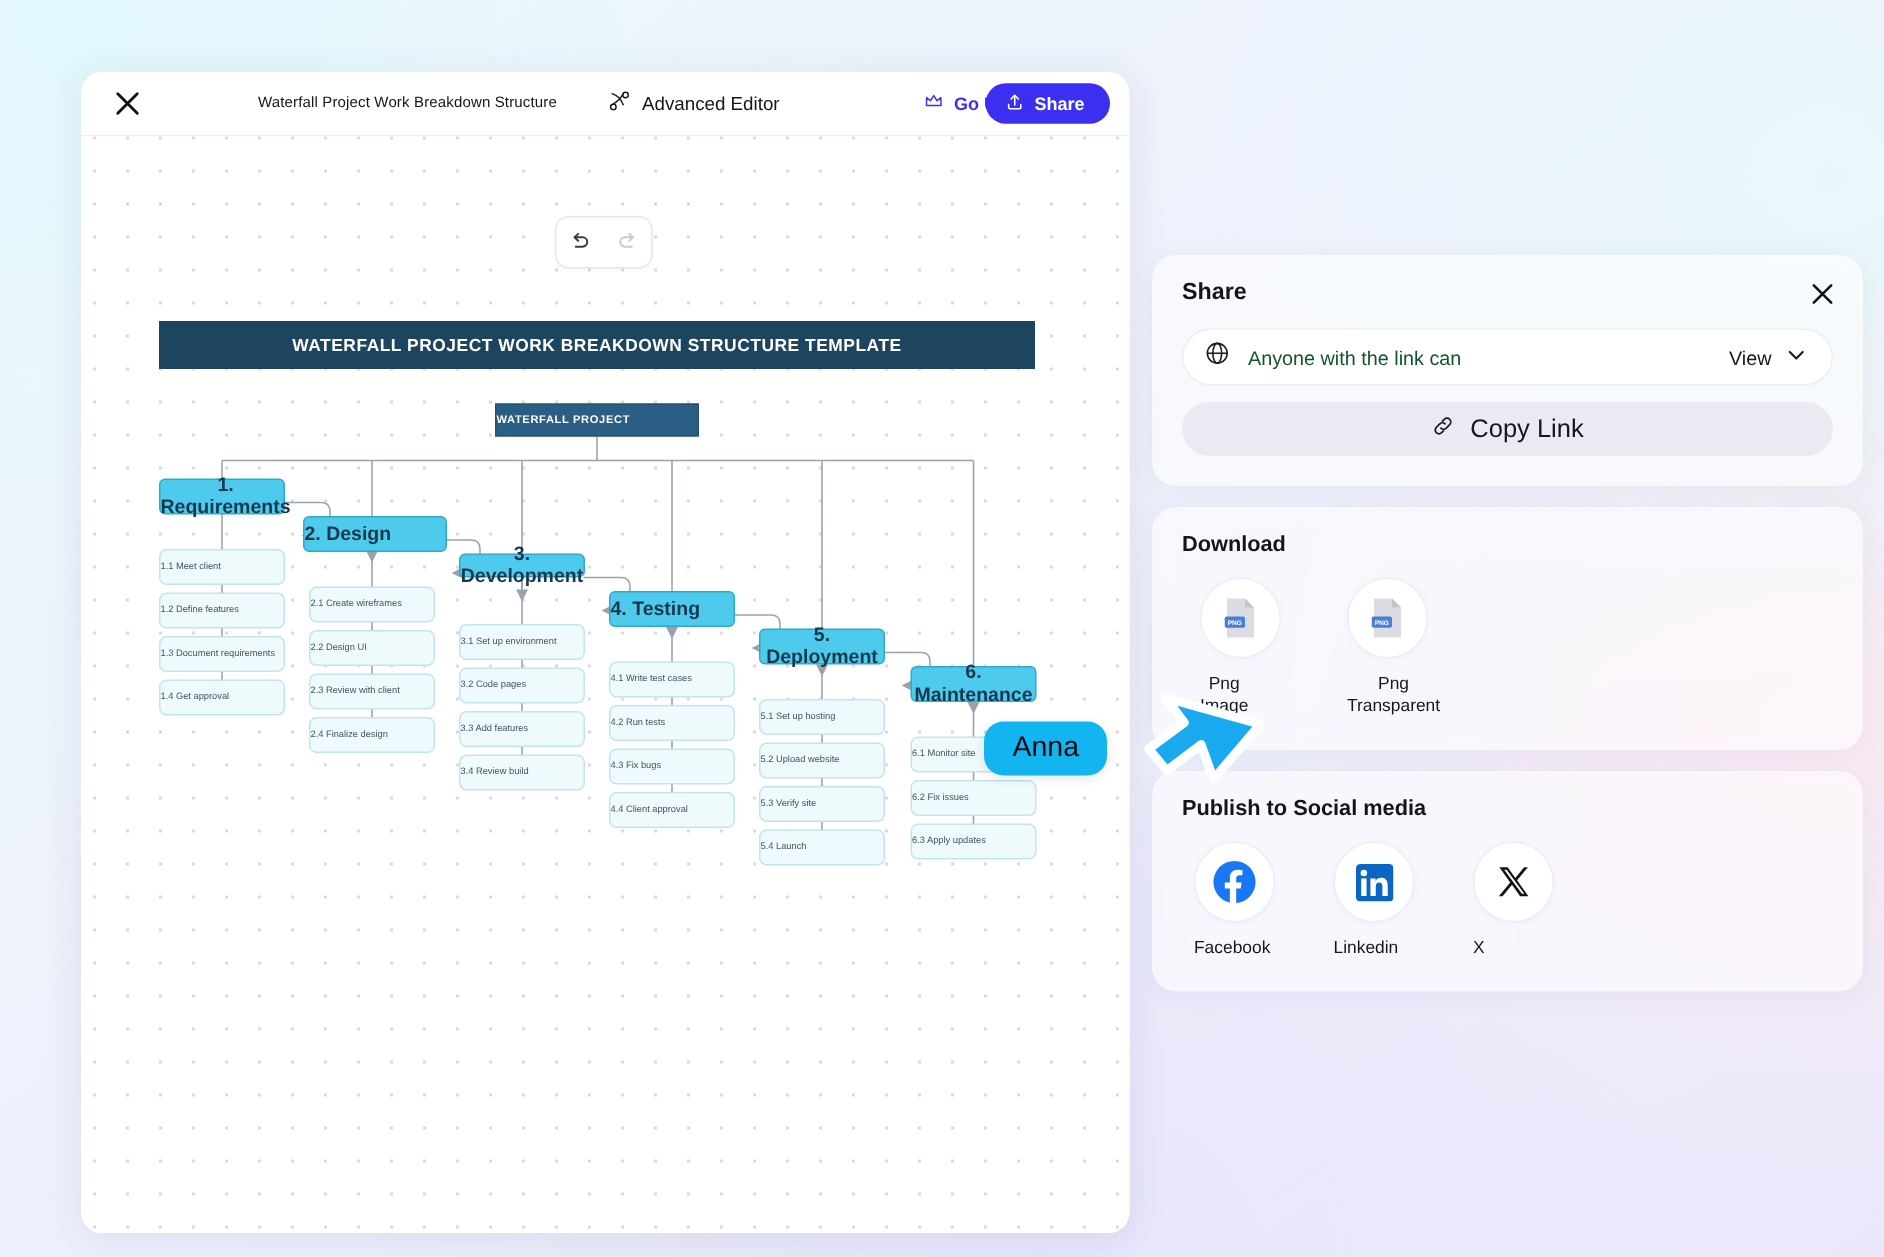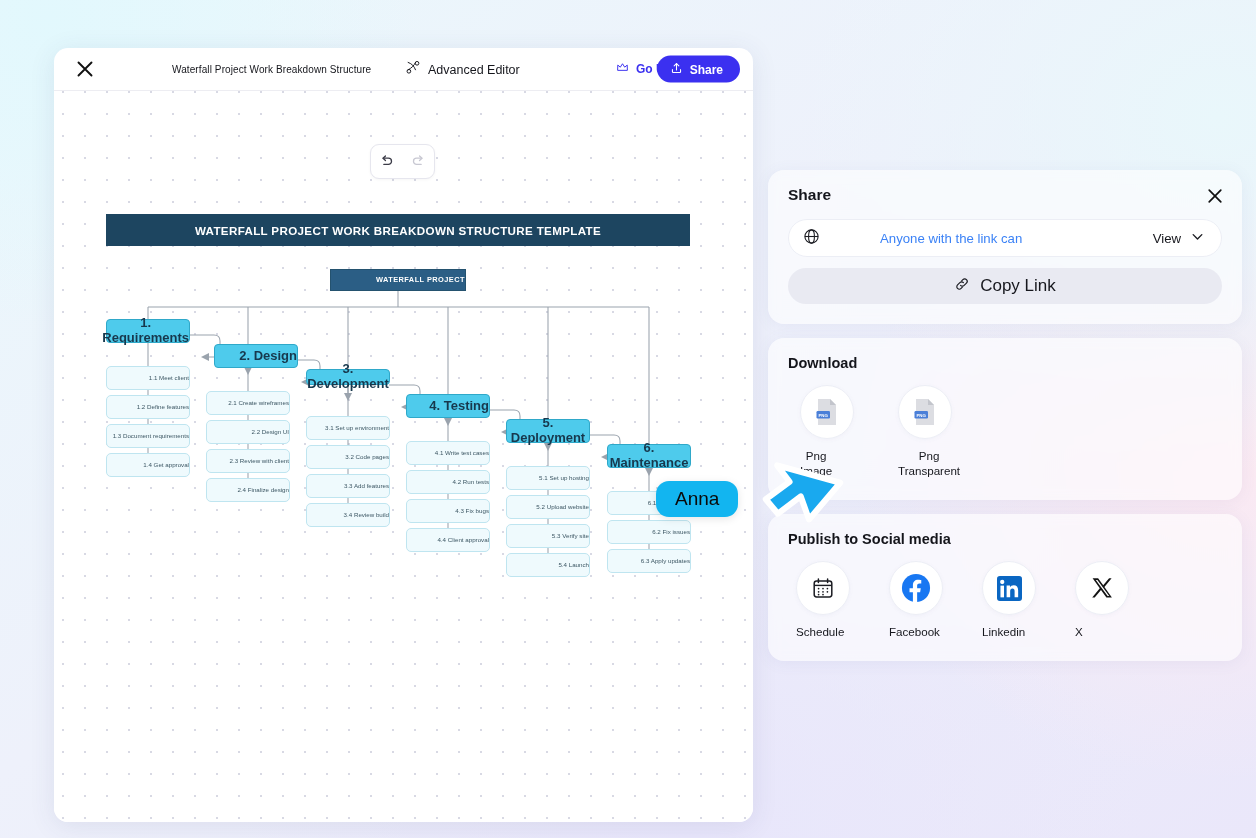--- a/index.html
+++ b/index.html
@@ -94,21 +94,21 @@
     width: 584px; height: 32px;
     background: #1d4560;
     display: flex; align-items: center; justify-content: center;
   }
   #diag-banner span {
     color: #fff; font-size: 11.6px; font-weight: 700; letter-spacing: .35px;
   }
 
   .node {
     position: absolute;
-    display: flex; align-items: center; justify-content: flex-end;
+    display: flex; align-items: center; justify-content: flex-start;
     text-align: center;
     line-height: 1.15;
   }
   .node-root {
     background: #2b5e85; border: 1px solid #24526f;
     color: #ffffff; font-size: 7.4px; font-weight: 700; letter-spacing: .45px;
   }
   .node-l1 {
     background: #4ecbec; border: 1px solid #2fa8c9; border-radius: 4px;
     color: #17384d; font-size: 13px; font-weight: 700;
@@ -146,21 +146,21 @@
     position: absolute; right: 17px; top: 16px;
     width: 20px; height: 20px; cursor: pointer;
     display:flex; align-items:center; justify-content:center;
   }
   #link-row {
     margin-top: 15px; height: 38px;
     background: #fff; border: 1px solid #eceef5; border-radius: 19px;
     display: flex; align-items: center; padding: 0 16px 0 14px;
     gap: 12px;
   }
-  #link-row .link-text { font-size: 13.2px; color: #3b82f6; flex: 1; margin-left: 48px; }
+  #link-row .link-text { font-size: 13.2px; color: #14532d; flex: 1; }
   #link-row .view-sel {
     display: flex; align-items: center; gap: 9px;
     font-size: 13.2px; color: #16171d; cursor: pointer;
   }
   #copy-link {
     margin-top: 11px; height: 36px;
     background: #e9eaf2; border-radius: 18px;
     display: flex; align-items: center; justify-content: center; gap: 10px;
     font-size: 17px; color: #16171d; cursor: pointer;
     border: none; width: 100%; font-family: "Liberation Sans", sans-serif;
@@ -312,21 +312,21 @@
       <div class="node node-l2" style="left:52px; top:304px; width:84px; height:24px;">
         <span>1.2 Define features</span>
         </div>
       <div class="node node-l2" style="left:52px; top:333px; width:84px; height:24px;">
         <span>1.3 Document requirements</span>
         </div>
       <div class="node node-l2" style="left:52px; top:362px; width:84px; height:24px;">
         <span>1.4 Get approval</span>
         </div>
 
-      <div class="node node-l1" style="left:160px; top:253px; width:84px; height:24px;">
+      <div class="node node-l1" style="left:148px; top:253px; width:96px; height:24px;">
         <span>2. Design</span>
         </div>
       <div class="node node-l2" style="left:152px; top:300px; width:84px; height:24px;">
         <span>2.1 Create wireframes</span>
         </div>
       <div class="node node-l2" style="left:152px; top:329px; width:84px; height:24px;">
         <span>2.2 Design UI</span>
         </div>
       <div class="node node-l2" style="left:152px; top:358px; width:84px; height:24px;">
         <span>2.3 Review with client</span>
@@ -487,40 +487,20 @@
         </div>
       </div>
 
     </div>
   </div>
 
   <div class="card" id="social-card">
     <h2>Publish to Social media</h2>
     <div class="tile-row">
 
-      <div class="tile">
-        <div class="circle">
-          <svg width="24" height="24" viewBox="0 0 24 24">
-            <rect x="3.2" y="5" width="17.6" height="16" rx="2.4" fill="none" stroke="#1b1c22" stroke-width="1.5"></rect>
-            <path d="M7.4 3 V6.6 M16.6 3 V6.6" stroke="#1b1c22" stroke-width="1.5" stroke-linecap="round"></path>
-            <path d="M3.2 9.4 H20.8" stroke="#1b1c22" stroke-width="1.4"></path>
-            <g fill="#1b1c22">
-              <circle cx="7.6" cy="12.6" r="0.85"></circle>
-                <circle cx="12" cy="12.6" r="0.85"></circle>
-                <circle cx="16.4" cy="12.6" r="0.85"></circle>
-              <circle cx="7.6" cy="15.8" r="0.85"></circle>
-                <circle cx="12" cy="15.8" r="0.85"></circle>
-                <circle cx="16.4" cy="15.8" r="0.85"></circle>
-              <circle cx="7.6" cy="18.6" r="0.85"></circle>
-                <circle cx="12" cy="18.6" r="0.85"></circle>
-            </g>
-          </svg>
-        </div>
-        <div class="cap">Schedule</div>
-      </div>
 
       <div class="tile">
         <div class="circle">
           <svg width="30" height="30" viewBox="0 0 32 32">
             <circle cx="16" cy="16" r="15" fill="#1877F2"></circle>
             <path d="M20.4 20.6 L21.1 16.3 H17.2 V13.5 c0-1.2.6-2.3 2.5-2.3 h1.9 V7.5 s-1.7-.3-3.3-.3c-3.4 0-5.6 2-5.6 5.8 v3.3 H9.1 v4.3 h3.6 V31 a15 15 0 0 0 4.5 0 V20.6 Z" fill="#fff"></path>
           </svg>
         </div>
         <div class="cap">Facebook</div>
       </div>

